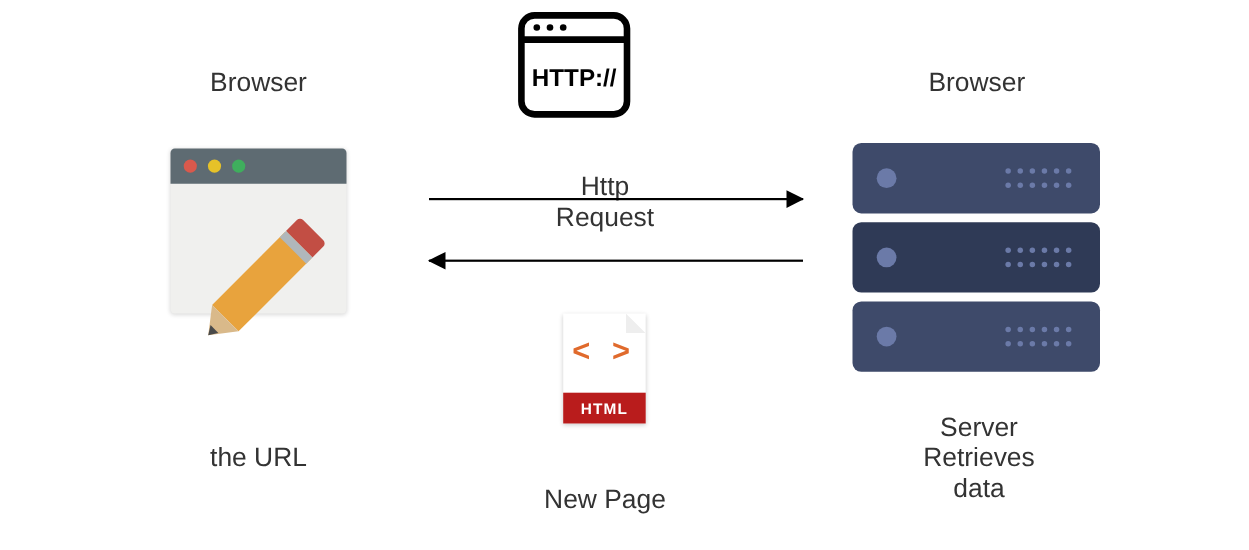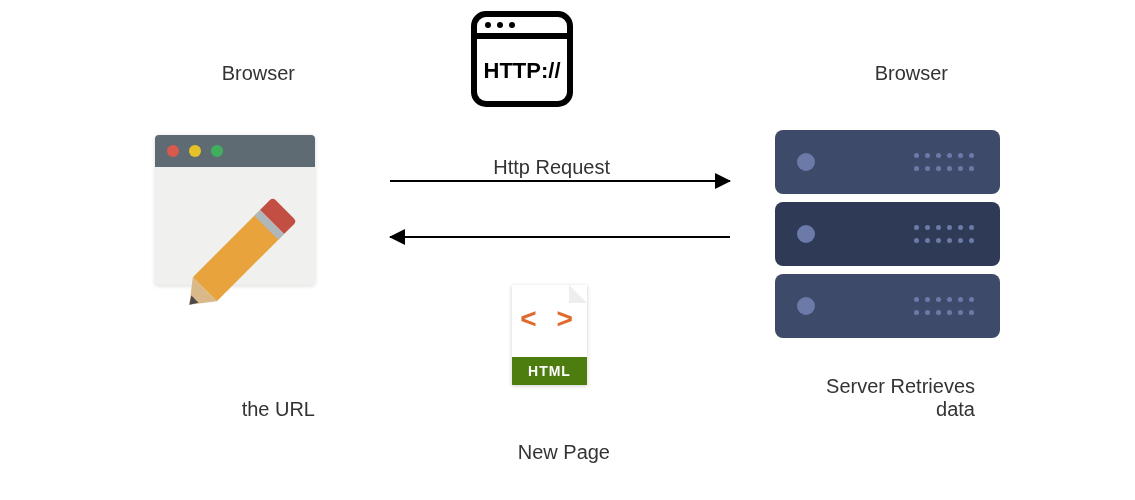--- a/index.html
+++ b/index.html
@@ -5,22 +5,22 @@
     * { margin: 0; padding: 0; box-sizing: border-box; }
     body {
       width: 1135px;
       height: 500px;
       background: #fff;
       font-family: Arial, Helvetica, sans-serif;
       position: relative;
       color: #333;
     }
     .label {
-      font-size: 20px;
-      text-align: right;
+      font-size: 24px;
+      text-align: center;
       position: absolute;
     }
     
     .browser-window {
       position: absolute;
       left: 155px;
       top: 135px;
       width: 160px;
       height: 150px;
       background: #f0f0ee;
@@ -116,21 +116,21 @@
       color: #e06a2c;
       font-size: 28px;
       font-weight: bold;
       margin-top: 18px;
       letter-spacing: 6px;
     }
     .html-file .band {
       position: absolute;
       bottom: 0; left: 0; right: 0;
       height: 28px;
-      background: #4d7c0f;
+      background: #b91c1c;
       color: #fff;
       display: flex;
       align-items: center;
       justify-content: center;
       font-size: 14px;
       font-weight: bold;
       letter-spacing: 1px;
     }
     
     .server-stack {

